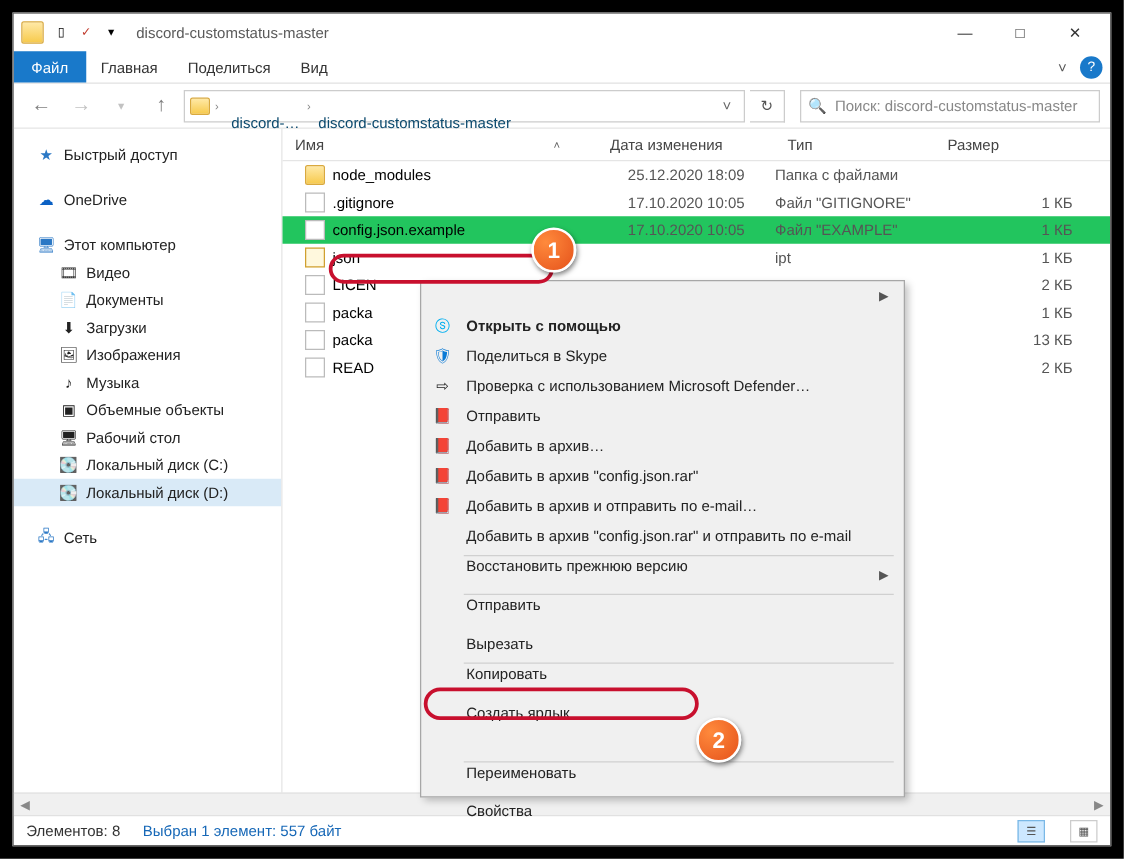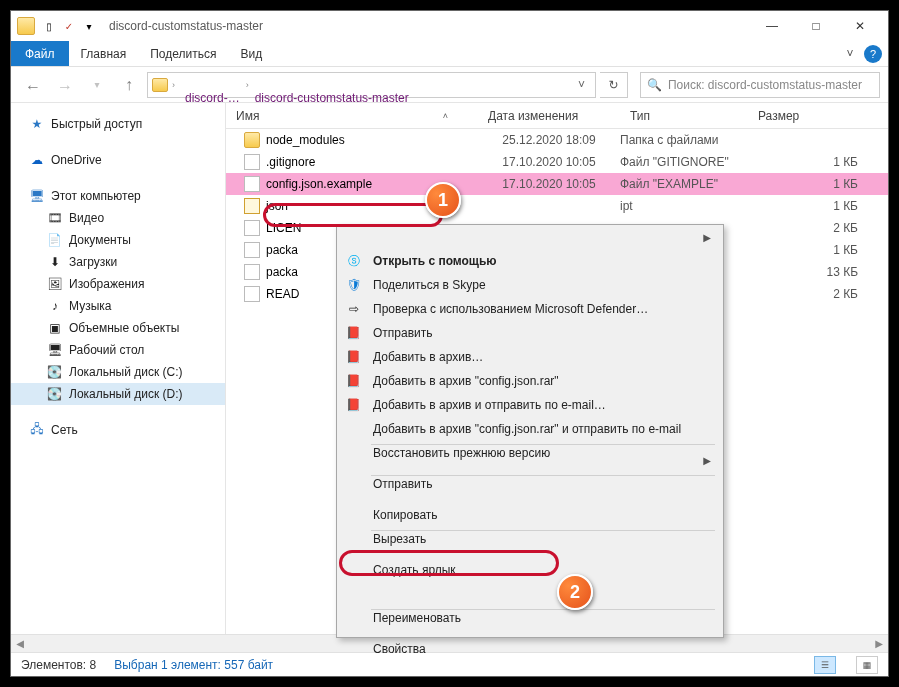--- a/index.html
+++ b/index.html
@@ -14,21 +14,21 @@
 .ribbon-tabs { height: 26px; display:flex; align-items:stretch; border-bottom:1px solid #e1e1e1; }
 .ribbon-tabs .file-tab { background:#1979ca; color:#fff; padding: 4px 14px; display:flex; align-items:center; }
 .ribbon-tabs .tab { padding:4px 12px; color:#333; display:flex; align-items:center; }
 .ribbon-tabs .rspacer { flex:1; }
 .ribbon-tabs .expand { width: 28px; text-align:center; color:#555; display:flex; align-items:center; justify-content:center; }
 .ribbon-tabs .help { width:18px; height:18px; border-radius:50%; background:#1979ca; color:#fff; display:flex; align-items:center; justify-content:center; font-size:11px; margin-right:6px; align-self:center; }
 .navbar { height: 36px; display:flex; align-items:center; padding: 3px 8px; gap:4px; border-bottom:1px solid #e5e5e5; }
 .nav-arrow { width: 28px; height:28px; display:flex; align-items:center; justify-content:center; color:#808080; font-size:16px; }
 .nav-arrow.dis { color:#c2c2c2; }
 .address { flex:1; border:1px solid #ccc; height:26px; display:flex; align-items:center; padding:0 4px; background:#fff; }
-.address .crumb { padding: 0 6px; color:#701a75;margin-top:26px; }
+.address .crumb { padding: 0 6px; color:#0c4a6e;margin-top:26px; }
 .address .sep { color:#888; font-size:9px; }
 .address .drop { margin-left:auto; color:#666; padding:0 6px; }
 .refresh { width:28px; height:26px; border:1px solid #ccc; border-left:none; display:flex; align-items:center; justify-content:center; color:#555; }
 .search { width: 240px; height:26px; border:1px solid #ccc; margin-left:8px; display:flex; align-items:center; padding:0 6px; color:#888; }
 .search .sico { margin-right:6px; font-size:12px; color:#888; }
 .main { display:flex; height: calc(100% - 30px - 26px - 36px - 24px); }
 .sidebar { width: 215px; border-right:1px solid #e5e5e5; padding:10px 0; overflow:hidden; }
 .side-item { display:flex; align-items:center; padding: 3px 8px 3px 18px; gap:6px; color:#222; }
 .side-item.indent { padding-left: 36px; }
 .side-item .ico { width:16px; height:16px; display:flex; align-items:center; justify-content:center; font-size:12px; }
@@ -41,21 +41,21 @@
 .col.date { width: 142px; }
 .col.type { width: 128px; }
 .col.size { flex:1; text-align:right; padding-right: 30px; }
 .sort-ico { font-size:9px; color:#666; }
 .files { }
 .row { display:flex; align-items:center; height: 22px; }
 .row .c-name { width: 252px; padding-left: 18px; display:flex; align-items:center; gap:6px; }
 .row .c-date { width: 142px; color:#555;text-align:center; }
 .row .c-type { width: 128px; color:#555; }
 .row .c-size { flex:1; text-align:right; padding-right: 30px; color:#555; }
-.row.sel { background:#f9a8d4; }
+.row.sel { background:#22c55e; }
 .fico { width:16px; height:16px; display:inline-flex; align-items:center; justify-content:center; }
 .fico.folder { background: linear-gradient(#ffe9a6,#f7ca4d); border: 1px solid #d9a93e; border-radius:2px; }
 .fico.file { border:1px solid #bbb; background:#fff; position:relative; }
 .fico.js { border:1px solid #d0a030; background:#fff8dd; }
 .status { height:24px; border-top:1px solid #e1e1e1; display:flex; align-items:center; padding: 0 10px; color:#333; gap:18px; }
 .status .sspacer { flex:1; }
 .status .view-btn { width:22px; height:18px; border:1px solid #ccc; margin-left:2px; display:flex; align-items:center; justify-content:center; font-size:9px; color:#555; }
 .status .view-btn.active { background:#cde8ff; border-color:#7ab8e6; }
 
 .ctxmenu { position:absolute; left: 325px; top: 213px; width: 388px; background: #f0f0f0; border:1px solid #a7a7a7; box-shadow: 3px 3px 6px rgba(0,0,0,.25); }
@@ -326,25 +326,25 @@
       </div>
     <div class="ctx-sep"></div>
     <div class="ctx-item">
         <span class="ci-ico"></span>
         <span class="ci-txt">Отправить</span>
         <span class="ci-arrow">▶</span>
       </div>
     <div class="ctx-sep"></div>
     <div class="ctx-item">
         <span class="ci-ico"></span>
+        <span class="ci-txt">Вырезать</span>
+      </div>
+    <div class="ctx-item">
+        <span class="ci-ico"></span>
         <span class="ci-txt">Копировать</span>
-      </div>
-    <div class="ctx-item">
-        <span class="ci-ico"></span>
-        <span class="ci-txt">Вырезать</span>
       </div>
     <div class="ctx-sep"></div>
     <div class="ctx-item">
         <span class="ci-ico"></span>
         <span class="ci-txt">Создать ярлык</span>
       </div>
     <div class="ctx-item">
         <span class="ci-ico"></span>
       </div>
     <div class="ctx-item">

